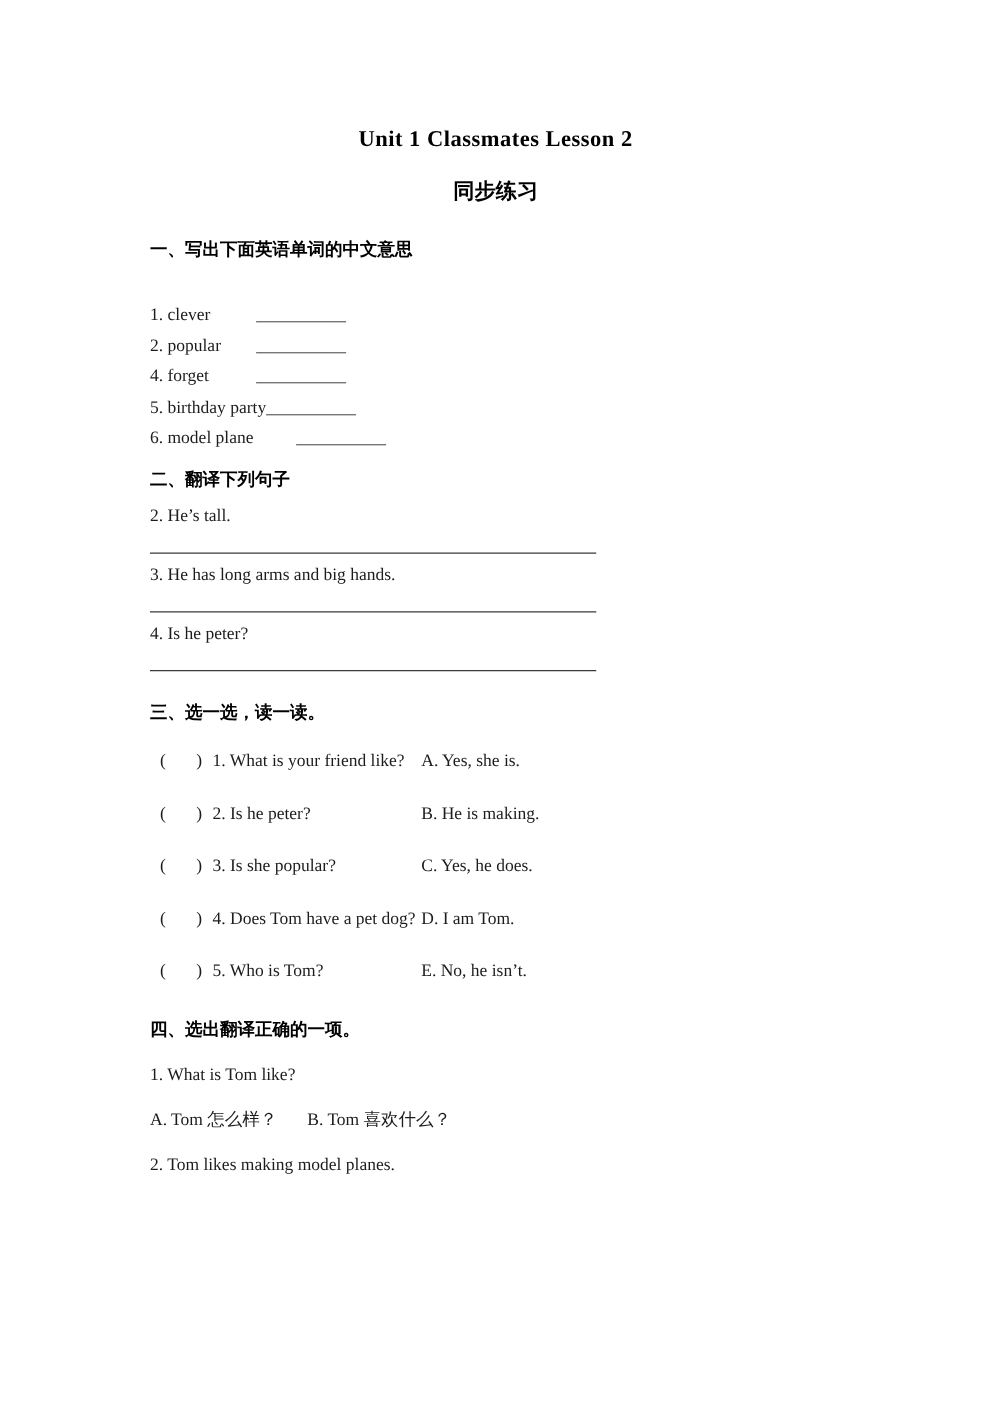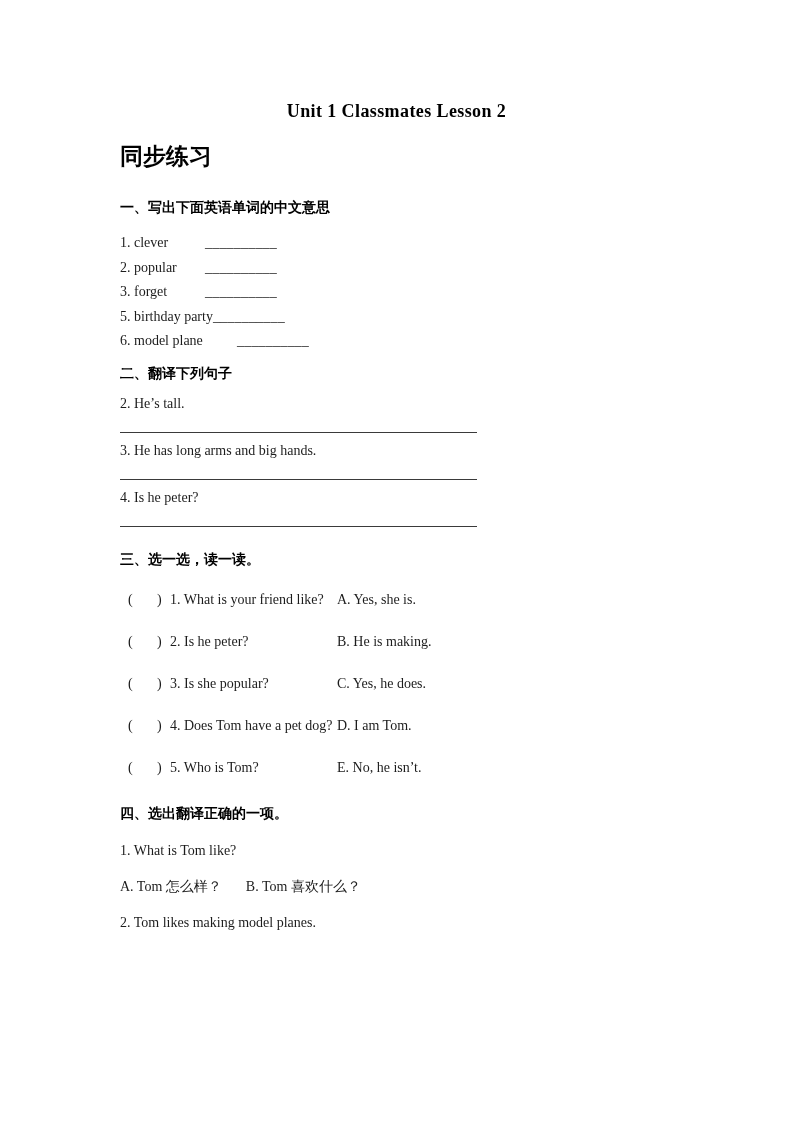--- a/index.html
+++ b/index.html
@@ -24,36 +24,36 @@
     margin: 0;
     text-align: center;
     font-family: "Liberation Serif", serif;
     font-size: 18px;
     font-weight: bold;
     letter-spacing: 0.4px;
     color: #000;
   }
   .subtitle {
     margin: 19px 0 0 0;
-    text-align: left;
+    text-align: center;
     font-family: "Liberation Sans", sans-serif;
-    font-size: 23px;
+    font-size: 17px;
     font-weight: bold;
     color: #000;
   }
   .sec-heading {
     margin: 0;
     font-family: "Liberation Sans", sans-serif;
     font-size: 14px;
     font-weight: bold;
     color: #000;
     line-height: 23px;
   }
   .sec1-heading { margin-top: 24px; }
-  .word-list { margin-top: 12px; }
+  .word-list { margin-top: 30px; }
   .word-item { line-height: 24.5px; white-space: nowrap; }
   .word-label { display: inline-block; min-width: 85px; }
   .word-blank { letter-spacing: 0.2px; }
   .word-item:nth-child(5) .word-blank { margin-left: 32px; }
   .word-item:nth-child(6) .word-blank { margin-left: 30px; }
 
   .sec2-heading { margin-top: 8px; }
   .t-list { margin-top: 1px; }
   .t-item p { margin: 8px 0 18px 0; line-height: 20px; }
   .t-item:first-child p { margin-top: 9px; }
@@ -92,21 +92,21 @@
   <section>
     <h3 class="sec-heading sec1-heading">一、写出下面英语单词的中文意思</h3>
     <div class="word-list">
       <div class="word-item">
         <span class="word-label">1. clever</span><span class="word-blank">__________</span>
       </div>
       <div class="word-item">
         <span class="word-label">2. popular</span><span class="word-blank">__________</span>
       </div>
       <div class="word-item">
-        <span class="word-label">3. forget</span><span class="word-blank">__________</span>
+        <span class="word-label">4. forget</span><span class="word-blank">__________</span>
       </div>
       <div class="word-item">
         <span class="word-label">5. birthday party</span><span class="word-blank">__________</span>
       </div>
       <div class="word-item">
         <span class="word-label">6. model plane</span><span class="word-blank">__________</span>
       </div>
     </div>
   </section>
 

